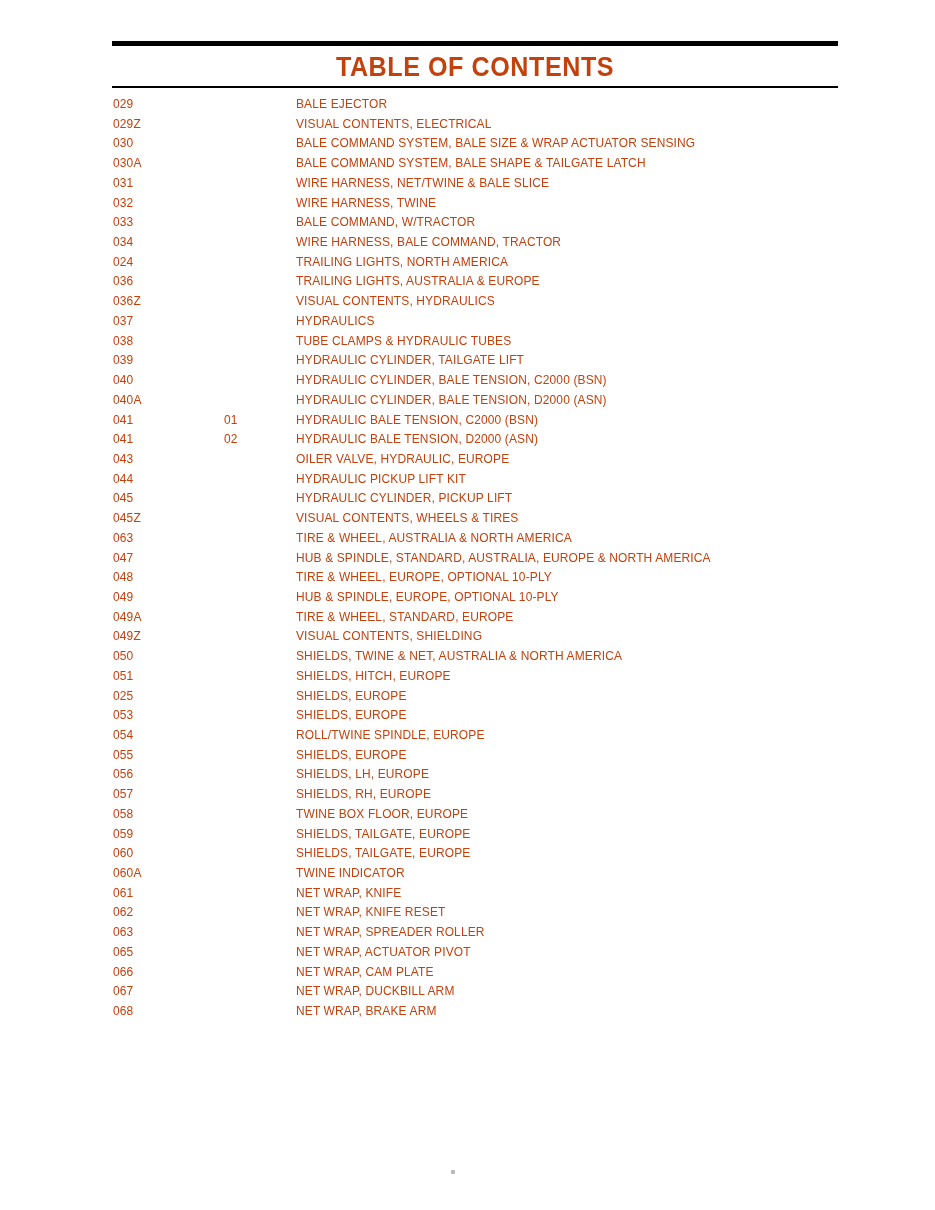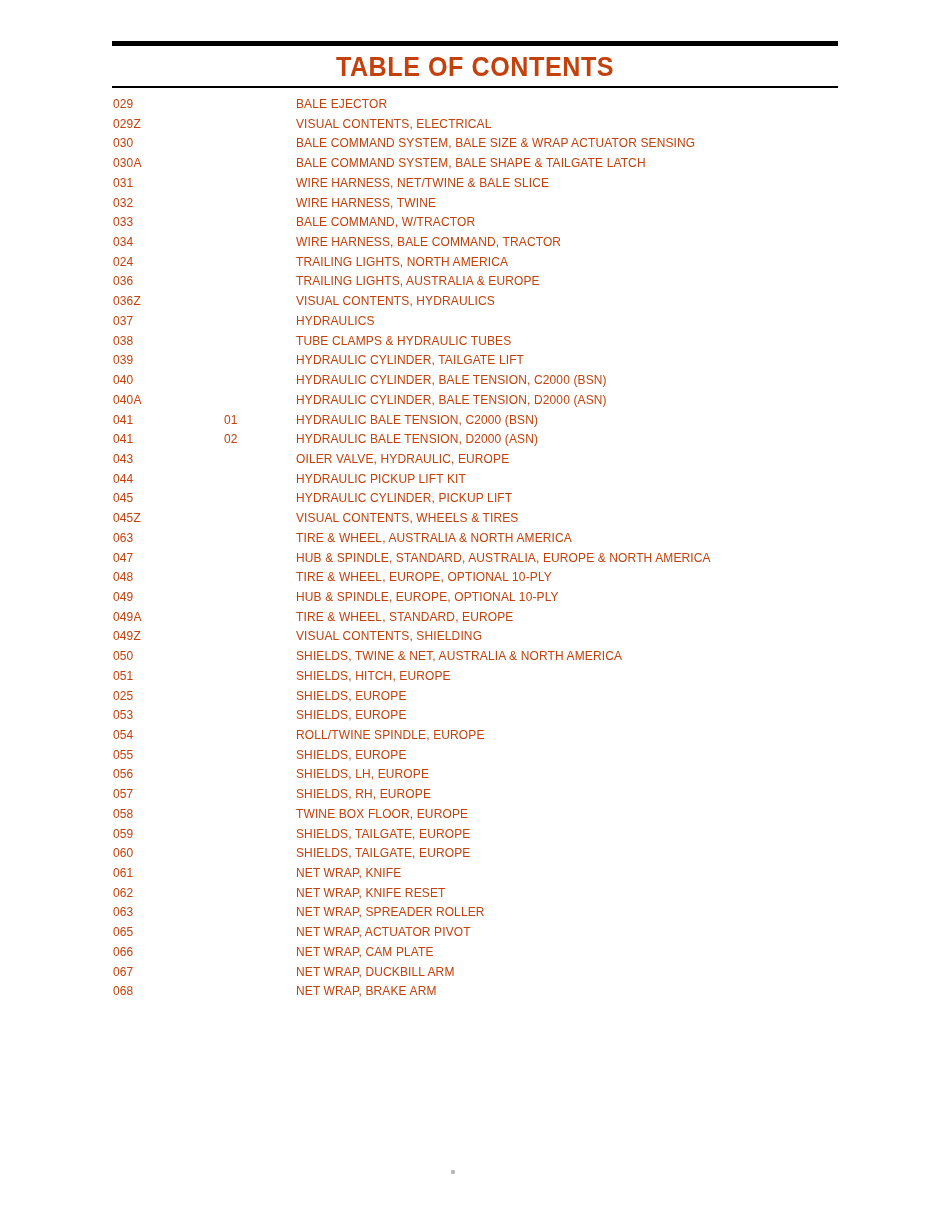--- a/index.html
+++ b/index.html
@@ -291,20 +291,25 @@
         <span class="col-page">059</span>
         <span class="col-sub"></span>
         <span class="col-desc">SHIELDS, TAILGATE, EUROPE</span>
       </div>
       <div class="toc-row">
         <span class="col-page">060</span>
         <span class="col-sub"></span>
         <span class="col-desc">SHIELDS, TAILGATE, EUROPE</span>
       </div>
       <div class="toc-row">
+        <span class="col-page">060A</span>
+        <span class="col-sub"></span>
+        <span class="col-desc">TWINE INDICATOR</span>
+      </div>
+      <div class="toc-row">
         <span class="col-page">061</span>
         <span class="col-sub"></span>
         <span class="col-desc">NET WRAP, KNIFE</span>
       </div>
       <div class="toc-row">
         <span class="col-page">062</span>
         <span class="col-sub"></span>
         <span class="col-desc">NET WRAP, KNIFE RESET</span>
       </div>
       <div class="toc-row">

